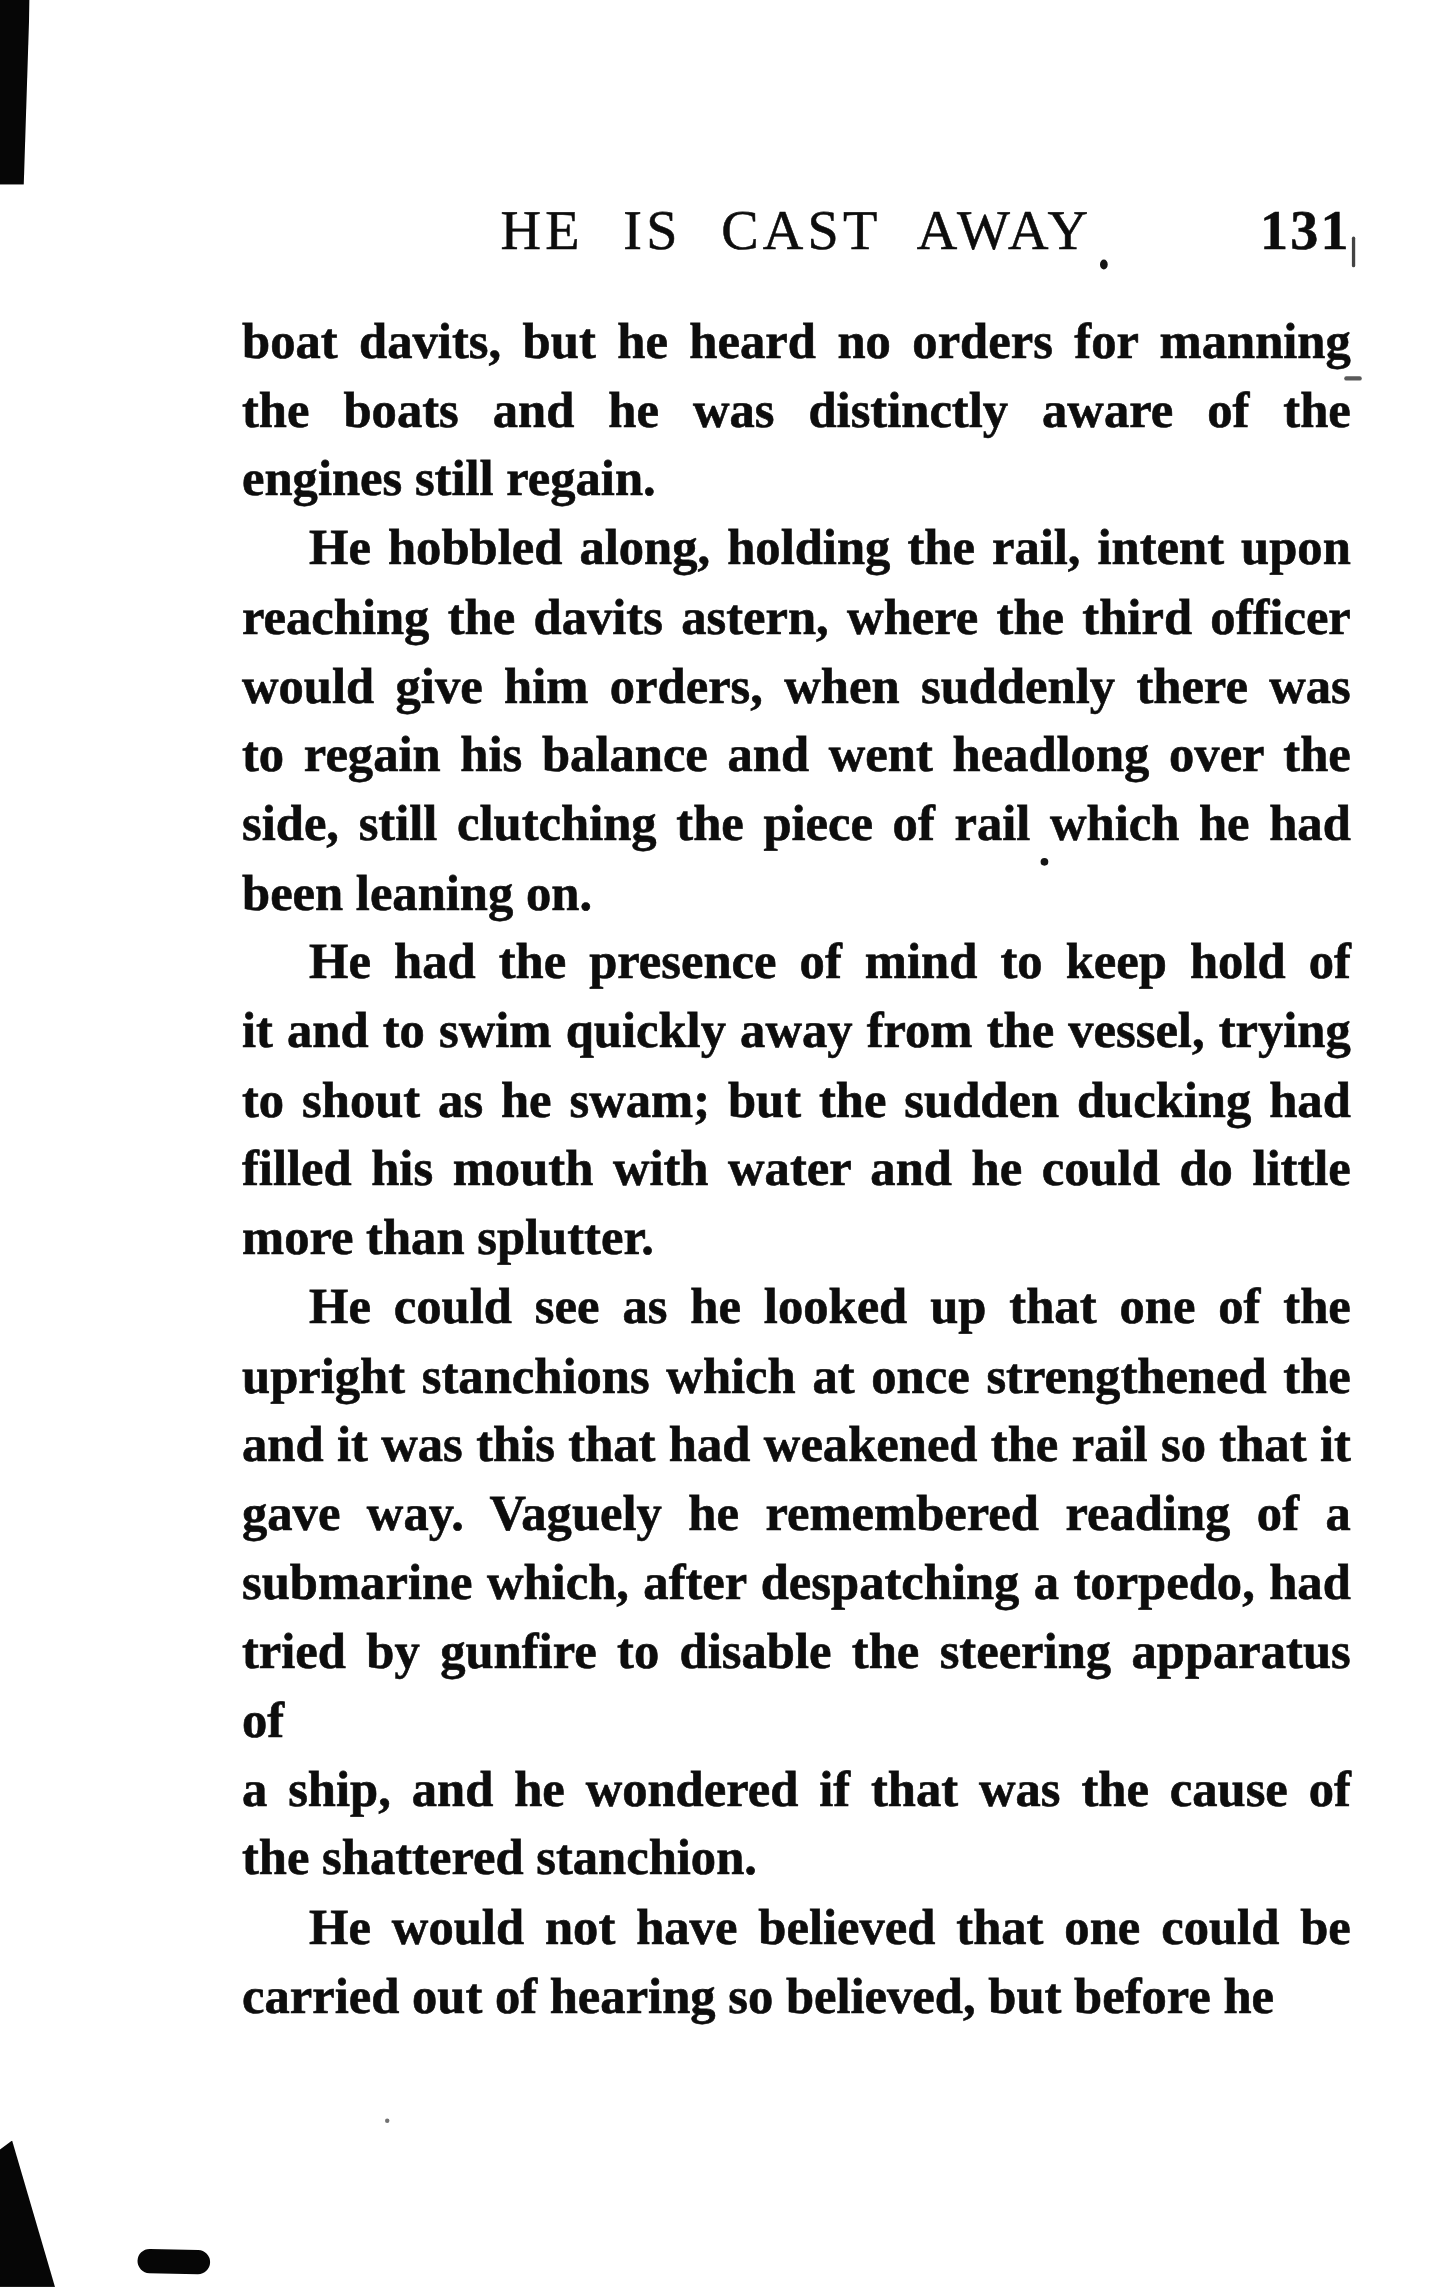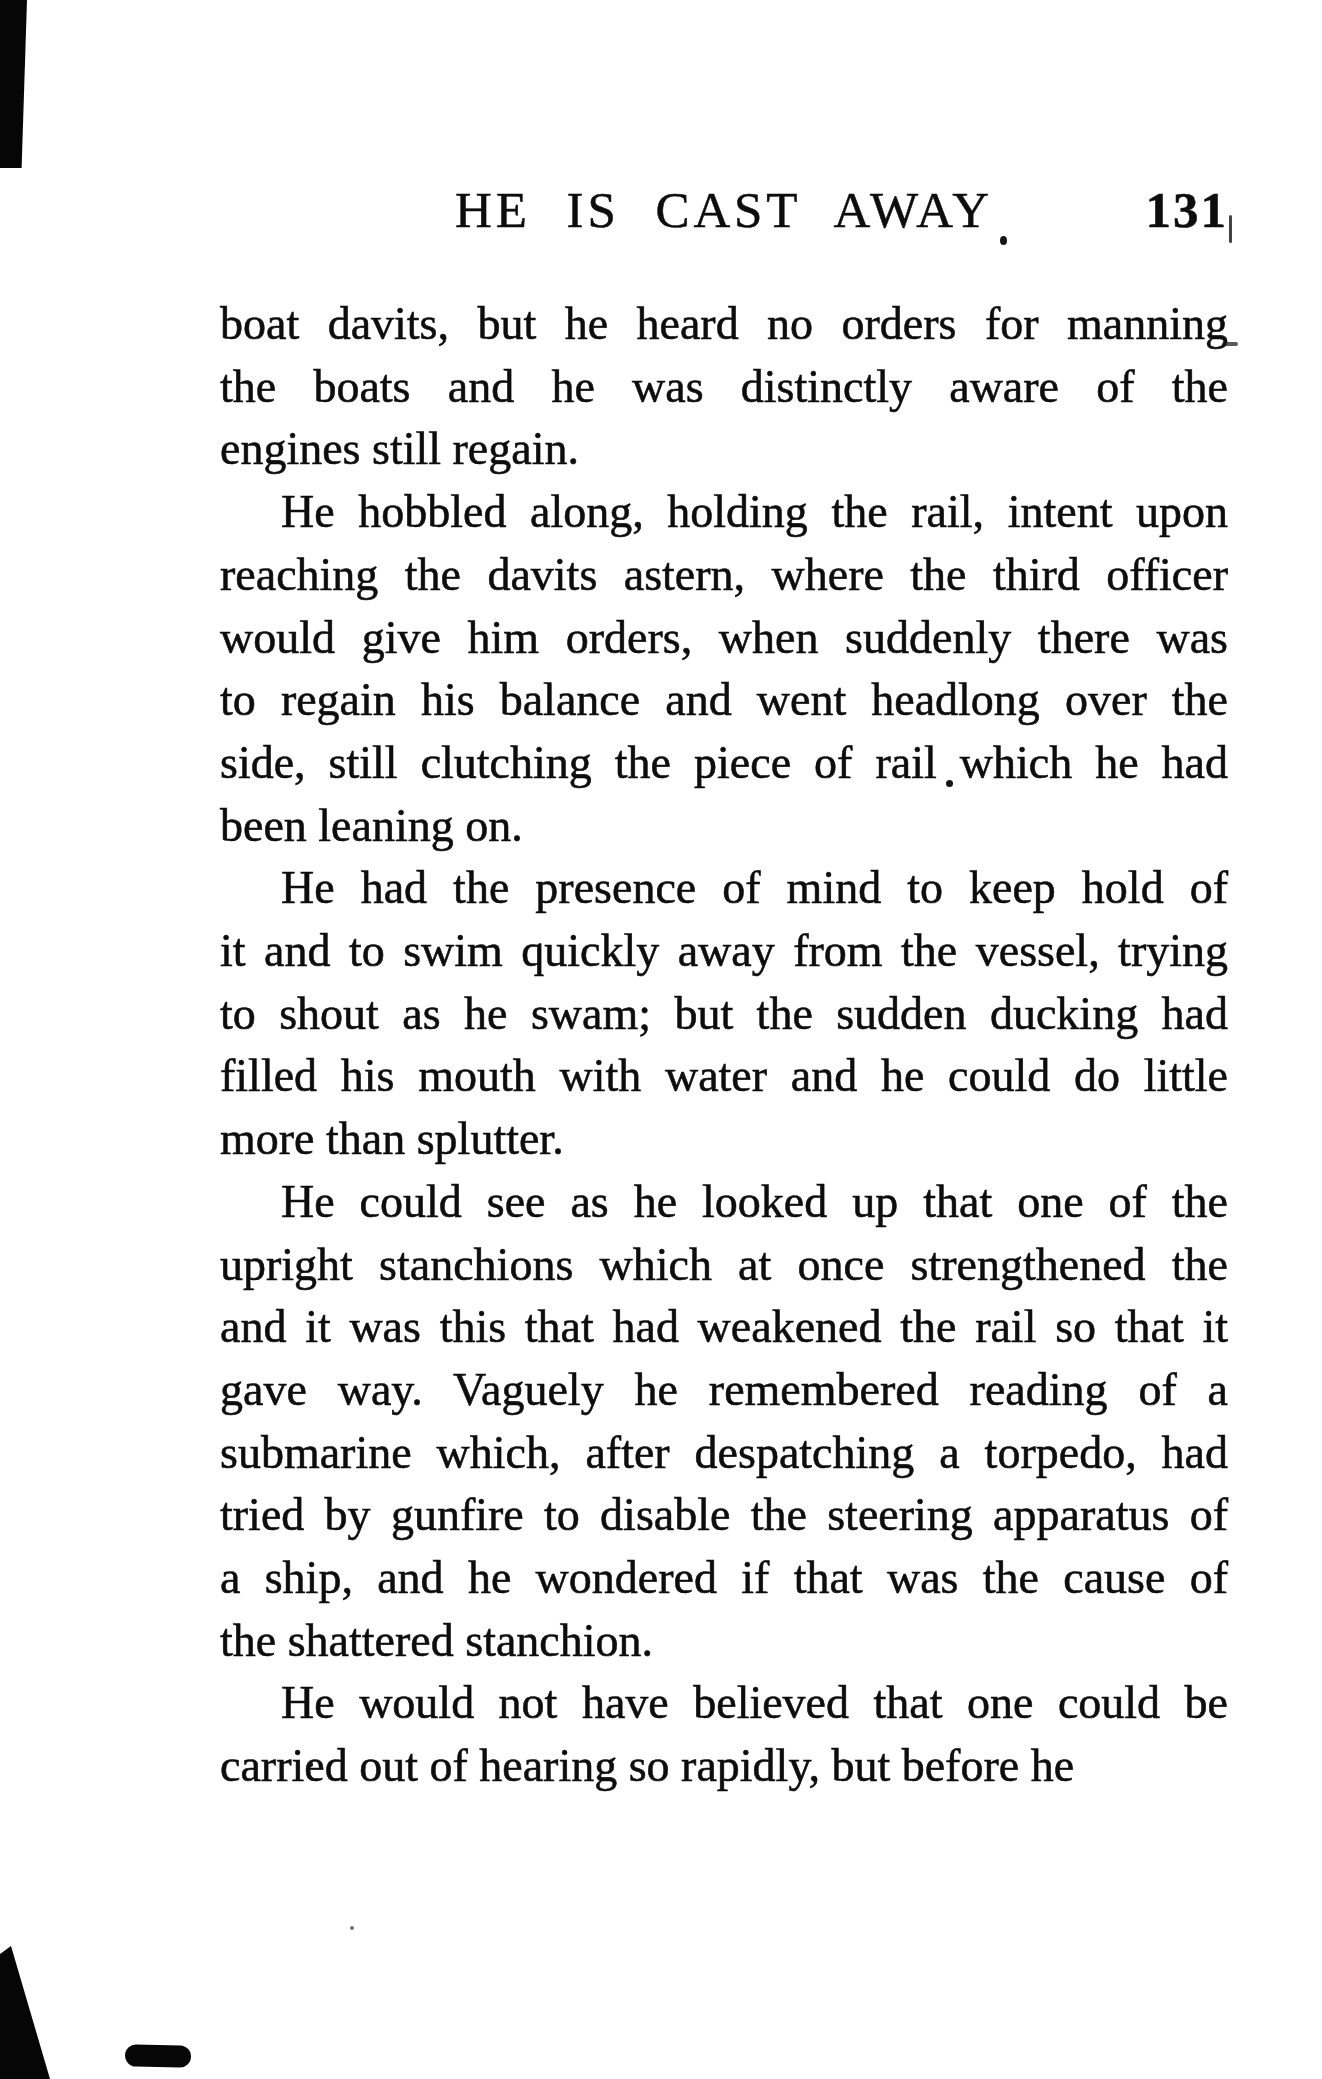--- a/index.html
+++ b/index.html
@@ -43,24 +43,25 @@
     font-size: 51px;
     line-height: 56px;
     letter-spacing: 0.04em;
     font-weight: bold;
     -webkit-text-stroke: 0.5px currentColor;
   }
   
   .body-text {
     position: absolute;
     left: 220px;
-    top: 293px;
+    top: 279px;
     width: 1008px;
     font-size: 46px;
     line-height: 62.7px;
+    font-weight: bold;
     -webkit-text-stroke: 0.55px currentColor;
   }
   .para { margin: 0; padding: 0; }
   .line {
     display: block;
     text-align: justify;
     text-align-last: justify;
     white-space: normal;
   }
   .line.end { text-align-last: auto; }
@@ -128,21 +129,21 @@
     <span class="line">and it was this that had weakened the rail so that it</span>
     <span class="line">gave way.  Vaguely he remembered reading of a</span>
     <span class="line">submarine which, after despatching a torpedo, had</span>
     <span class="line">tried by gunfire to disable the steering apparatus of</span>
     <span class="line">a ship, and he wondered if that was the cause of</span>
     <span class="line end">the shattered stanchion.</span>
   </p>
 
   <p class="para">
     <span class="line ind">He would not have believed that one could be</span>
-    <span class="line end">carried out of hearing so rapidly, but before he</span>
+    <span class="line end">carried out of hearing so believed, but before he</span>
   </p>
 
 </div>
 
 <div class="artifact art-top-left"></div>
 <div class="artifact art-bottom-left"></div>
 <div class="artifact art-bottom-dash"></div>
 
 <div class="speck speck-away"></div>
 <div class="speck speck-num"></div>

